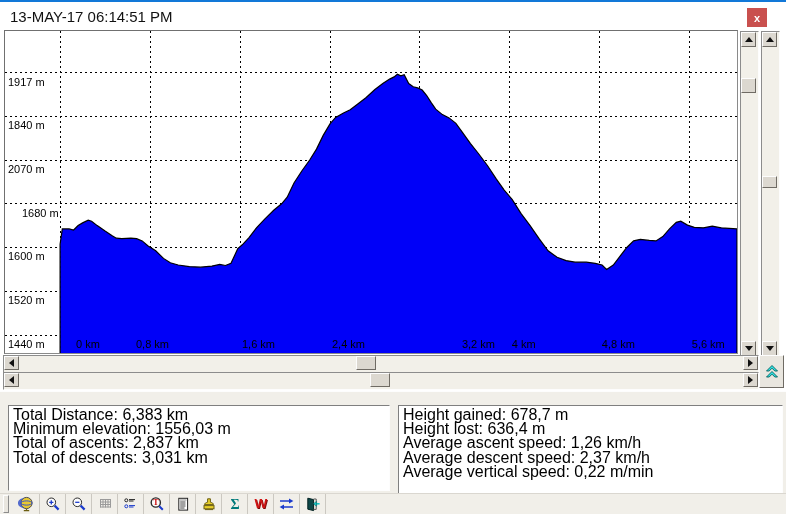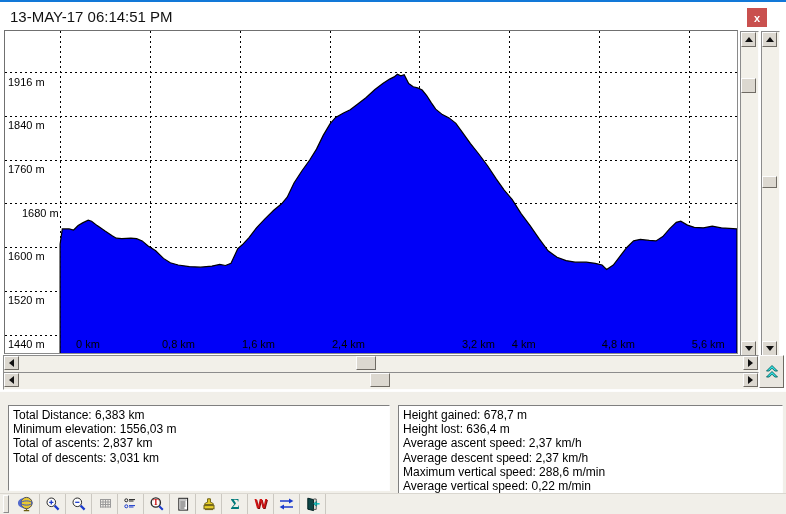--- a/index.html
+++ b/index.html
@@ -26,21 +26,21 @@
   .tri-down{border-left:4px solid transparent;border-right:4px solid transparent;border-top:5px solid #111;}
   .tri-left{border-top:4px solid transparent;border-bottom:4px solid transparent;border-right:5px solid #111;}
   .tri-right{border-top:4px solid transparent;border-bottom:4px solid transparent;border-left:5px solid #111;}
   .expand-btn{position:absolute;left:759px;top:355px;width:25px;height:33px;background:#e9e6df;
        border:1px solid;border-color:#fdfdfd #6f6b64 #6f6b64 #fdfdfd;box-sizing:border-box;
        display:flex;align-items:center;justify-content:center;}
   
   .bottom{position:absolute;left:0;top:391px;width:786px;height:123px;background:#f1efe9;
        border-top:1px solid #fdfdfd;box-sizing:border-box;}
   .panel{position:absolute;background:#fff;border:1px solid;border-color:#7f7f7f #fdfdfd #fdfdfd #7f7f7f;
-       box-sizing:border-box;font-size:12px;line-height:14.2px;padding:2px 0 0 4px;overflow:hidden;}
+       box-sizing:border-box;font-size:16px;line-height:14.2px;padding:2px 0 0 4px;overflow:hidden;}
   .panel-left{left:8px;top:13px;width:382px;height:86px;}
   .panel-right{left:398px;top:13px;width:385px;height:110px;}
   
   .toolbar{position:absolute;left:0;top:493px;width:786px;height:21px;background:#f1efe9;
        border-top:1px solid #dad7d0;display:flex;align-items:center;box-sizing:border-box;}
   .gripper{width:4px;height:16px;margin:0 5px 0 3px;border:1px solid;
        border-color:#fdfdfd #8c8c8c #8c8c8c #fdfdfd;background:#e9e6df;}
   .tb-btn{width:25px;height:20px;display:flex;align-items:center;justify-content:center;
        border-right:1px solid #cbc8c1;background:transparent;}
   .tb-btn svg{display:block;}
@@ -67,29 +67,29 @@
       <line class="grid" x1="145.1" y1="0" x2="145.1" y2="322"></line>
       <line class="grid" x1="235.0" y1="0" x2="235.0" y2="322"></line>
       <line class="grid" x1="325.0" y1="0" x2="325.0" y2="322"></line>
       <line class="grid" x1="414.9" y1="0" x2="414.9" y2="322"></line>
       <line class="grid" x1="504.9" y1="0" x2="504.9" y2="322"></line>
       <line class="grid" x1="594.8" y1="0" x2="594.8" y2="322"></line>
       <line class="grid" x1="684.8" y1="0" x2="684.8" y2="322"></line>
       <polygon points="55.1,322 55.1,213.2 57.3,197.9 64.1,197.9 68.6,199.0 73.1,194.6 77.6,191.9 83.2,189.2 86.6,190.2 92.2,194.6 100.1,200.1 106.8,204.5 111.3,207.2 116.9,207.7 125.9,207.2 131.6,207.7 137.2,209.9 142.8,214.8 150.7,219.8 158.5,227.4 165.3,231.8 173.2,234.0 184.4,235.6 195.6,236.2 206.9,235.1 214.8,233.4 220.4,234.5 226.0,232.3 232.8,217.6 237.3,213.8 244.0,206.6 251.9,196.3 259.7,188.1 268.7,179.3 276.6,172.8 282.2,166.2 289.0,152.0 296.8,140.0 304.7,129.0 311.5,118.1 318.2,104.4 325.0,92.9 330.6,86.4 338.5,82.0 345.2,78.7 353.1,72.7 360.9,66.7 369.9,58.5 377.8,52.5 384.6,48.1 389.1,45.9 392.4,43.2 395.8,44.8 399.2,43.7 403.7,52.5 408.2,55.8 412.7,56.9 417.2,59.0 421.7,64.5 426.2,71.6 430.7,78.2 437.4,83.6 444.1,86.9 450.9,92.4 457.6,101.7 465.5,112.6 473.4,122.5 482.4,134.5 491.4,148.2 499.2,159.1 507.1,168.4 516.1,182.6 525.1,194.6 534.1,207.7 543.1,219.8 552.1,226.3 561.1,229.6 570.1,231.2 581.3,231.2 590.3,232.3 597.1,234.0 601.6,238.4 608.3,234.0 615.1,225.2 621.8,216.5 628.6,209.9 635.3,208.3 644.3,209.4 651.0,209.9 657.8,205.6 664.5,197.9 671.3,191.3 675.8,190.2 682.5,194.1 689.3,196.3 698.3,196.8 707.3,195.2 716.3,196.8 724.1,197.4 732.0,197.9 732.0,322" fill="#0000F8"></polygon>
       <polyline points="55.1,322 55.1,213.2 57.3,197.9 64.1,197.9 68.6,199.0 73.1,194.6 77.6,191.9 83.2,189.2 86.6,190.2 92.2,194.6 100.1,200.1 106.8,204.5 111.3,207.2 116.9,207.7 125.9,207.2 131.6,207.7 137.2,209.9 142.8,214.8 150.7,219.8 158.5,227.4 165.3,231.8 173.2,234.0 184.4,235.6 195.6,236.2 206.9,235.1 214.8,233.4 220.4,234.5 226.0,232.3 232.8,217.6 237.3,213.8 244.0,206.6 251.9,196.3 259.7,188.1 268.7,179.3 276.6,172.8 282.2,166.2 289.0,152.0 296.8,140.0 304.7,129.0 311.5,118.1 318.2,104.4 325.0,92.9 330.6,86.4 338.5,82.0 345.2,78.7 353.1,72.7 360.9,66.7 369.9,58.5 377.8,52.5 384.6,48.1 389.1,45.9 392.4,43.2 395.8,44.8 399.2,43.7 403.7,52.5 408.2,55.8 412.7,56.9 417.2,59.0 421.7,64.5 426.2,71.6 430.7,78.2 437.4,83.6 444.1,86.9 450.9,92.4 457.6,101.7 465.5,112.6 473.4,122.5 482.4,134.5 491.4,148.2 499.2,159.1 507.1,168.4 516.1,182.6 525.1,194.6 534.1,207.7 543.1,219.8 552.1,226.3 561.1,229.6 570.1,231.2 581.3,231.2 590.3,232.3 597.1,234.0 601.6,238.4 608.3,234.0 615.1,225.2 621.8,216.5 628.6,209.9 635.3,208.3 644.3,209.4 651.0,209.9 657.8,205.6 664.5,197.9 671.3,191.3 675.8,190.2 682.5,194.1 689.3,196.3 698.3,196.8 707.3,195.2 716.3,196.8 724.1,197.4 732.0,197.9 732.0,322" fill="none" stroke="#000000" stroke-width="1.2"></polyline>
     </svg>
-    <div class="ytick" style="left: 3px; top: 44.5484px;">1916 m</div>
+    <div class="ytick" style="left: 3px; top: 44.5484px;">1917 m</div>
     <div class="ytick" style="left: 3px; top: 88.2835px;">1840 m</div>
-    <div class="ytick" style="left: 3px; top: 132.019px;">1760 m</div>
+    <div class="ytick" style="left: 3px; top: 132.019px;">2070 m</div>
     <div class="ytick" style="left: 17px; top: 175.754px;">1680 m</div>
     <div class="ytick" style="left: 3px; top: 219.489px;">1600 m</div>
     <div class="ytick" style="left: 3px; top: 263.224px;">1520 m</div>
     <div class="ytick" style="left: 3px; top: 306.959px;">1440 m</div>
     <div class="xtick" style="left: 71px; top: 307px;">0 km</div>
-    <div class="xtick" style="left: 157px; top: 307px;">0,8 km</div>
+    <div class="xtick" style="left: 131px; top: 307px;">0,8 km</div>
     <div class="xtick" style="left: 237.005px; top: 307px;">1,6 km</div>
     <div class="xtick" style="left: 326.959px; top: 307px;">2,4 km</div>
     <div class="xtick" style="left: 416.912px; top: 307px; margin-left: 40px;">3,2 km</div>
     <div class="xtick" style="left: 506.866px; top: 307px;">4 km</div>
     <div class="xtick" style="left: 596.82px; top: 307px;">4,8 km</div>
     <div class="xtick" style="left: 686.774px; top: 307px;">5,6 km</div>
   </div>
 
 <div class="sb" style="left:740px;top:31px;width:17px;height:324px;">
   <div class="sb-btn" style="left:0;top:0;width:15px;height:15px;">
@@ -141,23 +141,22 @@
 <div class="bottom">
   <div class="panel panel-left" id="panel-left">
       <div>Total Distance: 6,383 km</div>
       <div>Minimum elevation: 1556,03 m</div>
       <div>Total of ascents: 2,837 km</div>
       <div>Total of descents: 3,031 km</div>
     </div>
   <div class="panel panel-right" id="panel-right">
       <div>Height gained: 678,7 m</div>
       <div>Height lost: 636,4 m</div>
-      <div>Average ascent speed: 2,37 km/h</div>
+      <div>Average ascent speed: 1,26 km/h</div>
       <div>Average descent speed: 2,37 km/h</div>
-      <div>Maximum vertical speed: 288,6 m/min</div>
       <div>Average vertical speed: 0,22 m/min</div>
     </div>
 </div>
 
 <div class="toolbar">
   <div class="gripper"></div>
   <div id="tb-buttons" style="display:flex;align-items:center;">
       <div class="tb-btn">
         <span>
           <svg width="17" height="17" viewBox="0 0 17 17">

